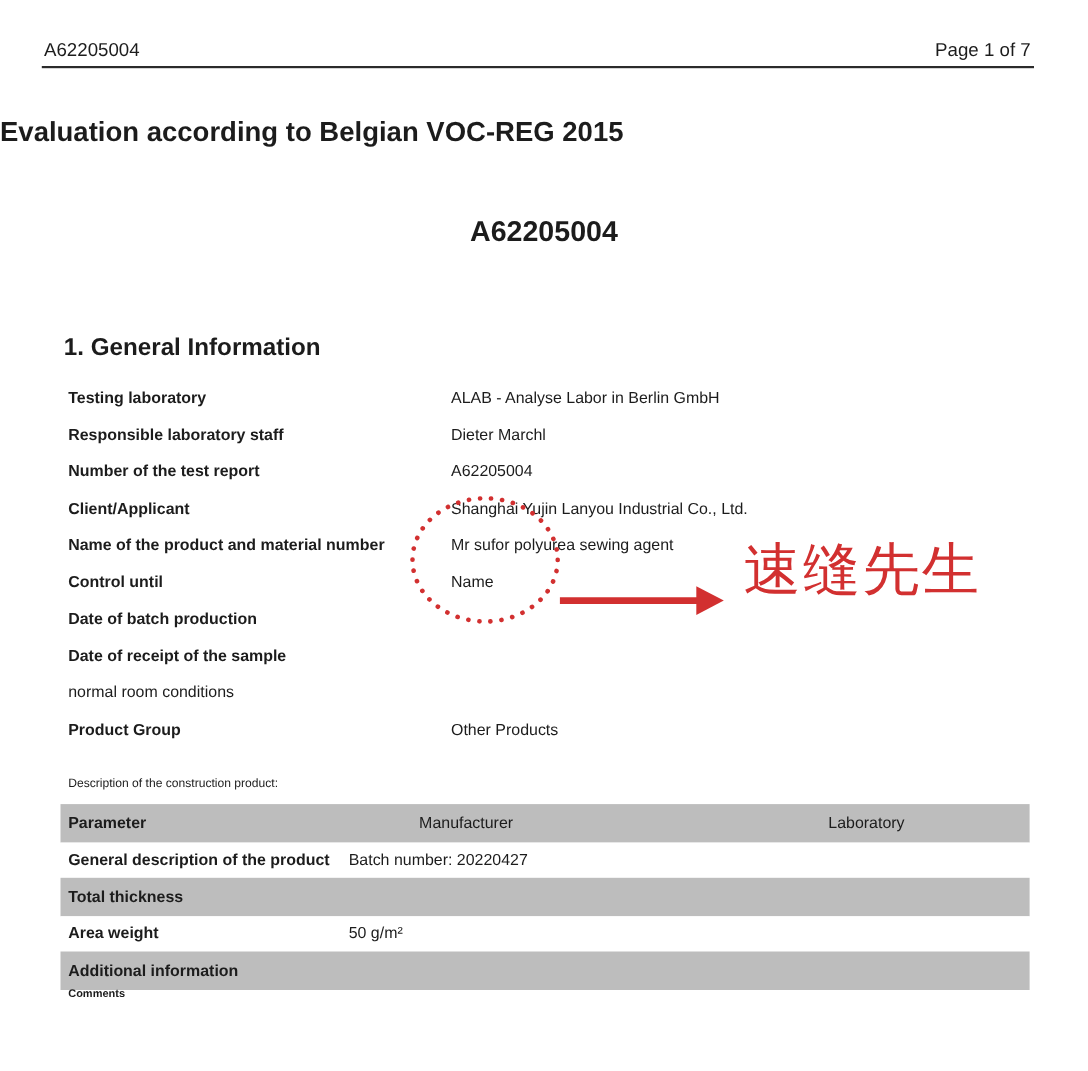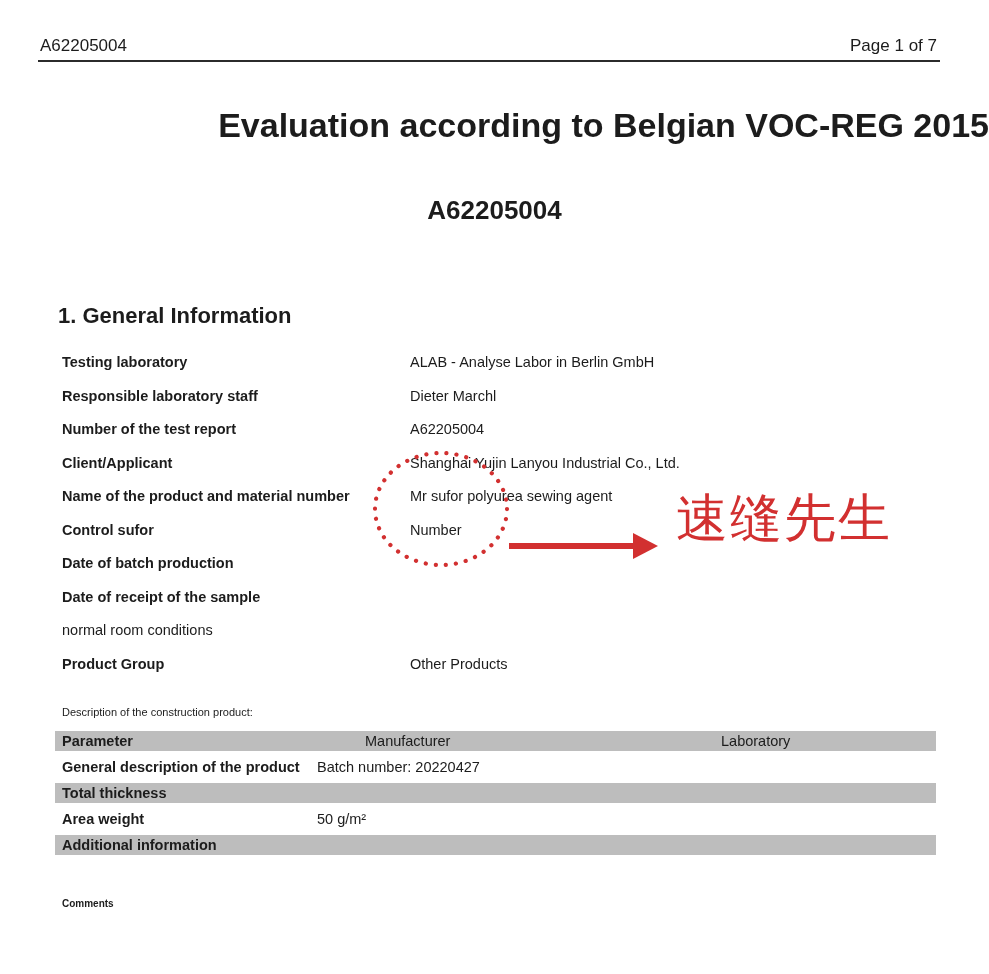--- a/index.html
+++ b/index.html
@@ -4,31 +4,31 @@
 <style>
   html,body{margin:0;padding:0;}
   body{
     width:989px;height:974px;position:relative;background:#ffffff;
     font-family:"Liberation Sans","DejaVu Sans",sans-serif;color:#1c1c1c;
     overflow:hidden;
   }
   .hdr-doc{position:absolute;left:40px;top:36px;font-size:17px;}
   .hdr-page{position:absolute;right:52px;top:36px;font-size:17px;}
   .hdr-rule{position:absolute;left:38px;right:49px;top:60px;height:0;border-top:2px solid var(--rule,#2b2b2b);}
-  .title{position:absolute;left:0;right:0;top:106px;margin:0;text-align:right;font-size:34px;font-weight:bold;}
+  .title{position:absolute;left:0;right:0;top:106px;margin:0;text-align:left;font-size:25px;font-weight:bold;}
   .subtitle{position:absolute;left:0;right:0;top:195px;margin:0;text-align:center;font-size:26px;font-weight:bold;}
   .sec-heading{position:absolute;left:58px;top:303px;margin:0;font-size:22px;font-weight:bold;}
   .fields{position:absolute;left:62px;top:353px;width:874px;}
   .field-row{display:flex;height:33.5px;font-size:14.5px;line-height:19px;align-items:flex-start;}
   .flabel{width:348px;font-weight:bold;flex:0 0 348px;}
   .fvalue{flex:1;}
   .desc-heading{position:absolute;left:62px;top:706px;font-size:11px;font-weight:normal;}
   .ptable{position:absolute;left:55px;top:731px;width:881px;font-size:14.5px;}
   .t-row{display:flex;align-items:center;}
-  .t-row.header,.t-row.shaded{background:var(--shade,#bdbdbd);height:20px;}
+  .t-row.header,.t-row.shaded{background:var(--shade,#bdbdbd);height:35px;gap:16px;}
   .t-row.plain{background:#ffffff;height:32px;}
   .t-cell{padding-left:7px;white-space:nowrap;overflow:hidden;}
   .c1{flex:0 0 248px;font-weight:bold;}
   .c2{flex:0 0 301px;}
   .c3{flex:1;}
   .t-row.header .c1{font-weight:bold;}
   .t-row.header .c2,.t-row.header .c3{font-weight:normal;margin-left:48px;}
   .comments{position:absolute;left:62px;top:898px;font-size:10px;font-weight:bold;}
   .overlay{position:absolute;left:0;top:0;width:989px;height:974px;pointer-events:none;}
   .annot-circle{fill:none;stroke:var(--red,#d23030);stroke-width:4.2;stroke-linecap:round;stroke-dasharray:0.1 10;}
@@ -71,22 +71,22 @@
     <span class="flabel">Client/Applicant</span>
     <span class="fvalue">Shanghai Yujin Lanyou Industrial Co., Ltd.</span>
   </div>
 
   <div class="field-row">
     <span class="flabel">Name of the product and material number</span>
     <span class="fvalue">Mr sufor polyurea sewing agent</span>
   </div>
 
   <div class="field-row">
-    <span class="flabel">Control sufor</span>
-    <span class="fvalue">Number</span>
+    <span class="flabel">Control until</span>
+    <span class="fvalue">Name</span>
   </div>
 
   <div class="field-row">
     <span class="flabel">Date of batch production</span>
     <span class="fvalue"></span>
   </div>
 
   <div class="field-row">
     <span class="flabel">Date of receipt of the sample</span>
     <span class="fvalue"></span>

